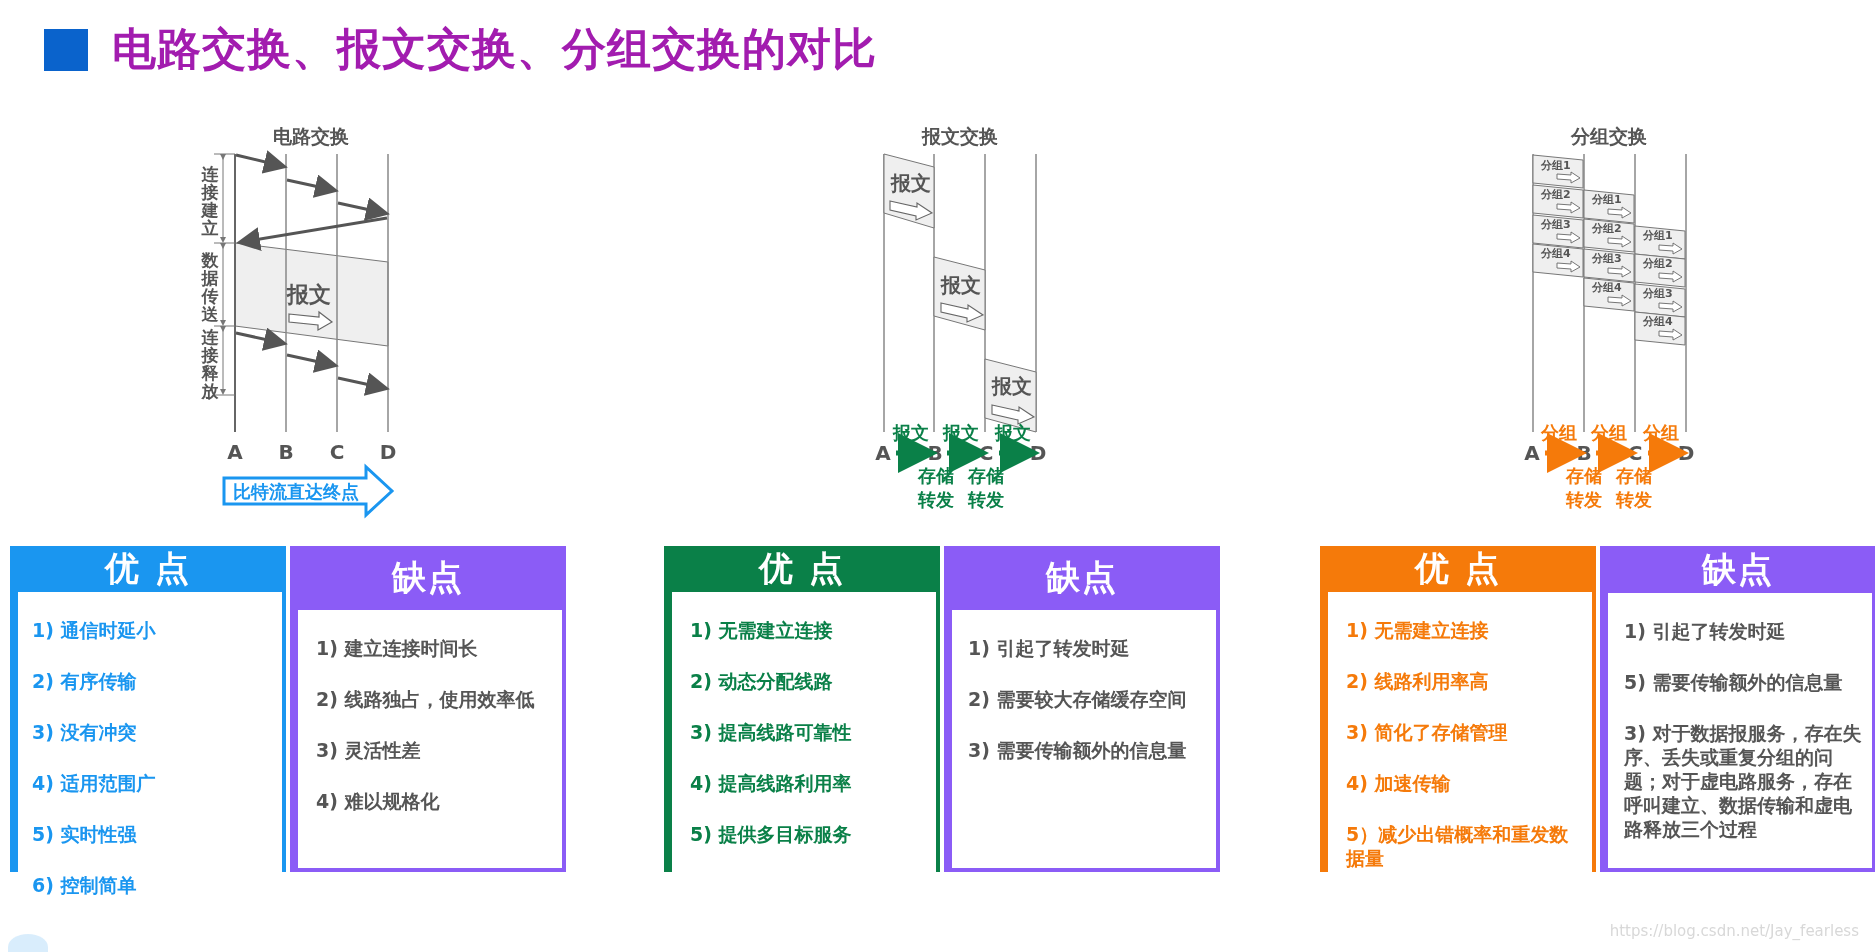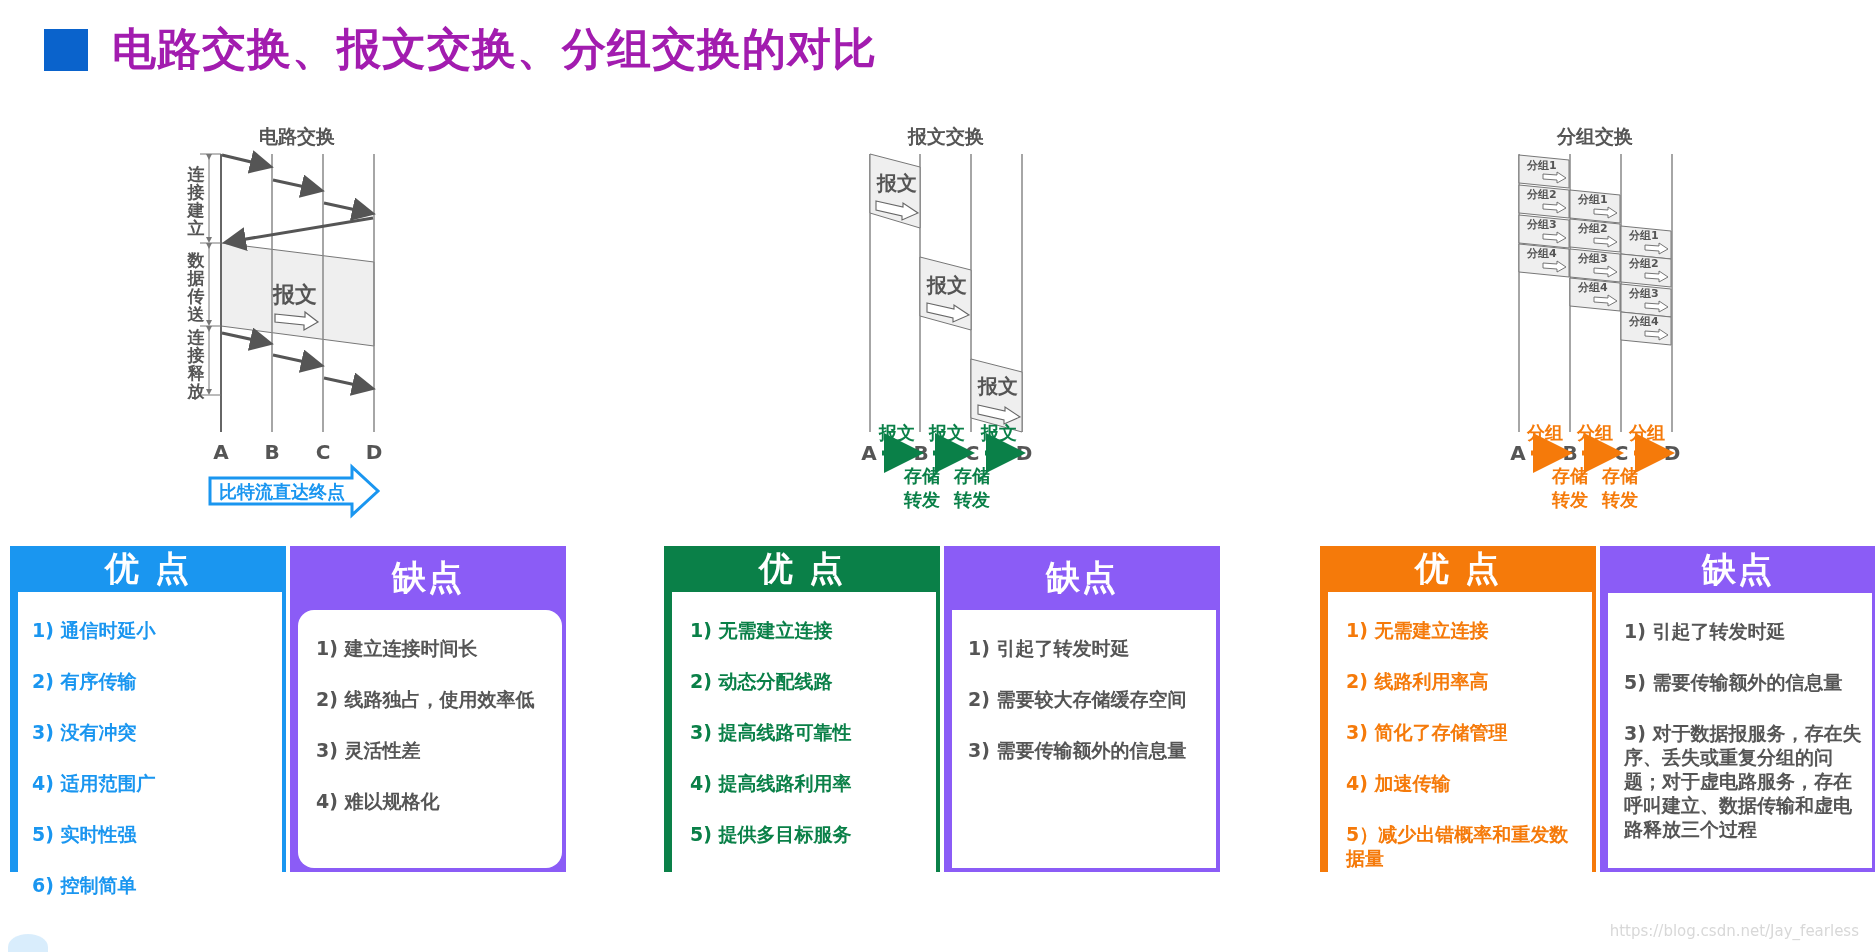--- a/index.html
+++ b/index.html
@@ -1,21 +1,21 @@
 <!DOCTYPE html>
 <html><head>
 <meta charset="utf-8">
 <style>
   * { box-sizing: border-box; margin: 0; padding: 0; }
   html, body { width: 1875px; height: 952px; background: #ffffff; overflow: hidden; }
   body { position: relative; font-family: "DejaVu Sans", "Liberation Sans", sans-serif; }
   .title-bar { position: absolute; left: 44px; top: 20px; display: flex; align-items: center; }
   .title-square { width: 44px; height: 42px; background: #0a63cc; margin-right: 24px; }
   .title-text { font-size: 44px; font-weight: bold; color: #a21caf; letter-spacing: 1px; }
-  .diagram { position: absolute; }
+  .diagram { position: absolute; margin-left: 14px; }
   .diagram svg { display: block; overflow: visible; }
   .diag-title { font-size: 19px; font-weight: bold; fill: #555; }
   .node-label { font-size: 20px; font-weight: bold; fill: #555; }
   .table { position: absolute; top: 546px; height: 326px; display: flex; }
   .col { position: relative; width: 276px; height: 100%; display: flex; flex-direction: column; }
   .col + .col { margin-left: 4px; }
   .col-head { height: 64px; display: flex; align-items: center; justify-content: center; color: #fff; font-size: 34px; font-weight: bold; letter-spacing: 2px; }
   .col-body { flex: 1; background: #fff; margin: 0 4px 4px 8px; padding: 26px 14px 0 14px; }
   .item { font-size: 19px; font-weight: bold; line-height: 24px; margin-bottom: 27px; }
   .pro-blue { background: #1a96f0; }
@@ -228,21 +228,21 @@
       <div class="item">1) 通信时延小</div>
       <div class="item">2) 有序传输</div>
       <div class="item">3) 没有冲突</div>
       <div class="item">4) 适用范围广</div>
       <div class="item">5) 实时性强</div>
       <div class="item">6) 控制简单</div>
     </div>
   </div>
   <div class="col con">
     <div class="col-head">缺点</div>
-    <div class="col-body" style="padding-left:18px;border-radius:16px;">
+    <div class="col-body" style="padding-left:18px;">
       <div class="item">1) 建立连接时间长</div>
       <div class="item">2) 线路独占，使用效率低</div>
       <div class="item">3) 灵活性差</div>
       <div class="item">4) 难以规格化</div>
     </div>
   </div>
 </div>
 
 <div class="table" style="left:664px;">
   <div class="col pro-green">

